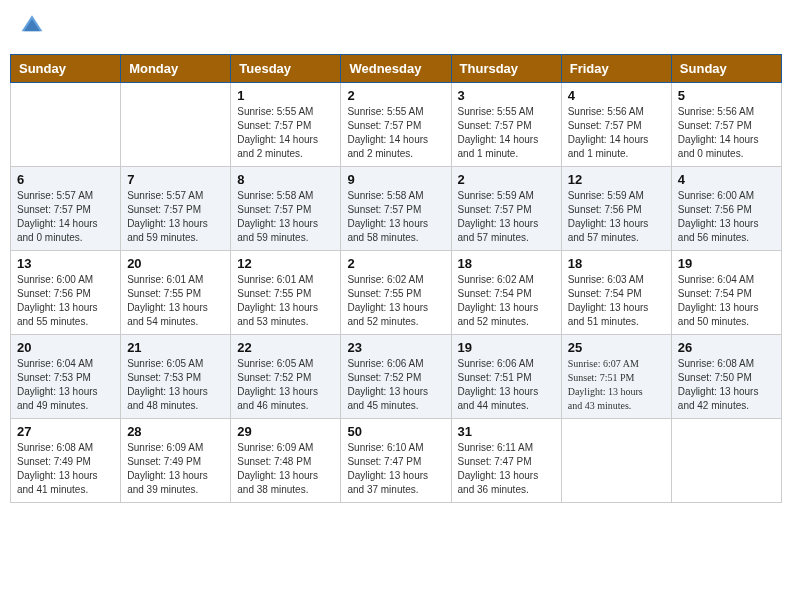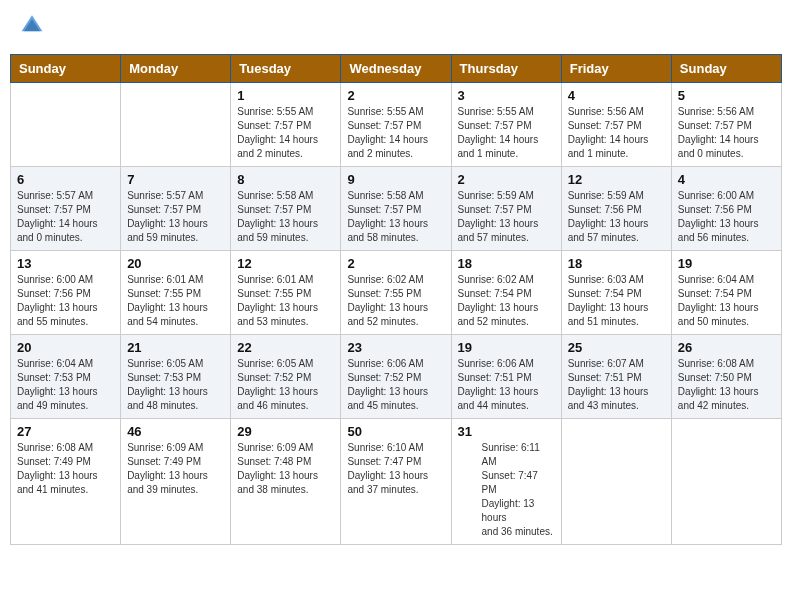--- a/index.html
+++ b/index.html
@@ -301,21 +301,21 @@
         </td>
         <td>
           <span class="day-num">19</span>
           <div class="day-detail" style="white-space: pre-line;">Sunrise: 6:06 AM
 Sunset: 7:51 PM
 Daylight: 13 hours
 and 44 minutes.</div>
         </td>
         <td>
           <span class="day-num">25</span>
-          <div class="day-detail" style="white-space: pre-line;">Sunrise: 6:07 AM
+          <div class="day-detail" style="white-space: pre-line; font-family: Liberation Serif, serif;">Sunrise: 6:07 AM
 Sunset: 7:51 PM
 Daylight: 13 hours
 and 43 minutes.</div>
         </td>
         <td>
           <span class="day-num">26</span>
           <div class="day-detail" style="white-space: pre-line;">Sunrise: 6:08 AM
 Sunset: 7:50 PM
 Daylight: 13 hours
 and 42 minutes.</div>
@@ -323,21 +323,21 @@
       </tr>
       <tr>
         <td>
           <span class="day-num">27</span>
           <div class="day-detail" style="white-space: pre-line;">Sunrise: 6:08 AM
 Sunset: 7:49 PM
 Daylight: 13 hours
 and 41 minutes.</div>
         </td>
         <td>
-          <span class="day-num">46</span>
+          <span class="day-num">28</span>
           <div class="day-detail" style="white-space: pre-line;">Sunrise: 6:09 AM
 Sunset: 7:49 PM
 Daylight: 13 hours
 and 39 minutes.</div>
         </td>
         <td>
           <span class="day-num">29</span>
           <div class="day-detail" style="white-space: pre-line;">Sunrise: 6:09 AM
 Sunset: 7:48 PM
 Daylight: 13 hours
@@ -345,21 +345,21 @@
         </td>
         <td>
           <span class="day-num">50</span>
           <div class="day-detail" style="white-space: pre-line;">Sunrise: 6:10 AM
 Sunset: 7:47 PM
 Daylight: 13 hours
 and 37 minutes.</div>
         </td>
         <td>
           <span class="day-num">31</span>
-          <div class="day-detail" style="white-space: pre-line; margin-left: 24px;">Sunrise: 6:11 AM
+          <div class="day-detail" style="white-space: pre-line;">Sunrise: 6:11 AM
 Sunset: 7:47 PM
 Daylight: 13 hours
 and 36 minutes.</div>
         </td>
         <td class="empty-cell"></td>
         <td class="empty-cell"></td>
       </tr>
     </tbody>
 </table>
 

